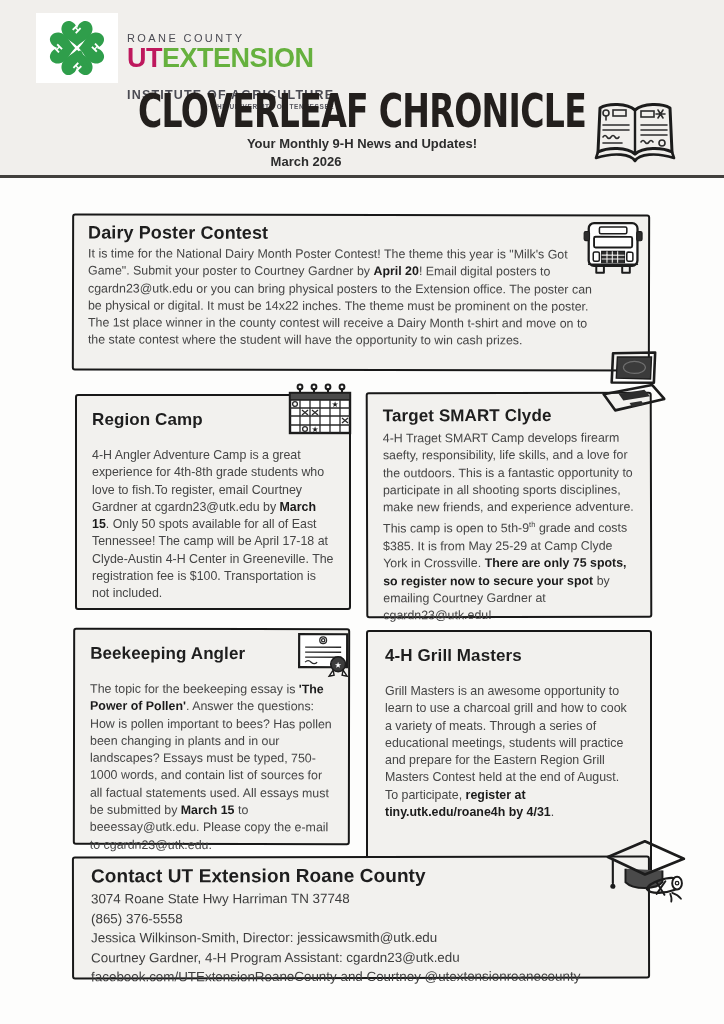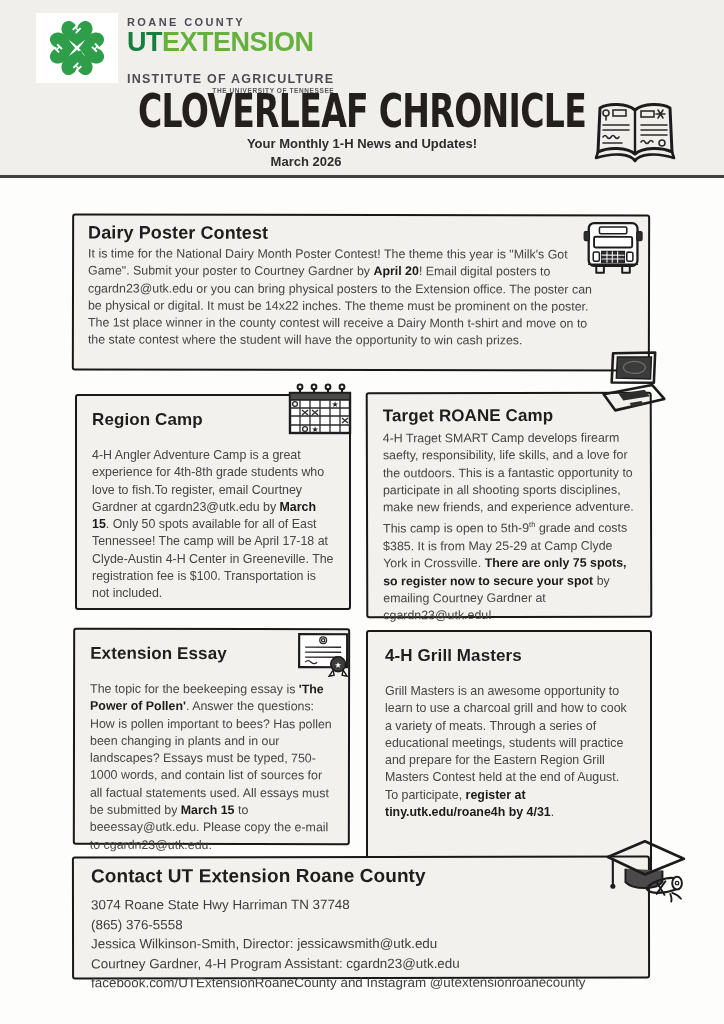--- a/index.html
+++ b/index.html
@@ -10,23 +10,23 @@
     font-family:"Liberation Sans", sans-serif; color:#333;
   }
   
   .masthead {
     position:absolute; left:0; top:0; width:724px; height:178px;
     background:#f1efec; border-bottom:3px solid #42403d;
   }
   .brand { position:absolute; left:36px; top:13px; display:flex; gap:9px; }
   .clover-box { width:82px; height:70px; background:#ffffff; display:flex; align-items:center; justify-content:center; }
   .brand-text { padding-top:3px; }
-  .brand-county { font-size:11px; font-weight:700; letter-spacing:2.4px; color:#4b4b53; }
+  .brand-county { font-size:11px; font-weight:400; letter-spacing:2.4px; color:#4b4b53;margin-top:16px; }
   .brand-wordmark { line-height:26px; margin-top:1px; letter-spacing:-0.5px; }
-  .ut-mark { font-size:27px; font-weight:900; color:#15803d; }
+  .ut-mark { font-size:27px; font-weight:900; color:#be185d; }
   .ext-mark { font-size:27px; font-weight:800; color:#66b13e; }
   .brand-institute { font-size:12.5px; font-weight:700; letter-spacing:1.2px; color:#4b4b53; margin-top:13px; }
   .brand-university { font-size:6.5px; font-weight:700; letter-spacing:0.6px; color:#55555d; text-align:right; margin-top:1px; }
   .newsletter-title {
     position:absolute; left:0; top:84px; width:724px; text-align:center;
     font-family:"DejaVu Sans", sans-serif; font-weight:bold; font-size:46px;
     letter-spacing:-1px; color:#231f1d; transform:scaleX(0.72); white-space:nowrap;
   }
   .masthead-sub { position:absolute; left:0; top:136px; width:724px; text-align:center;
     font-size:13px; font-weight:700; color:#2d2d2d; }
@@ -46,21 +46,21 @@
   .dairy h2 { margin-bottom:2px; font-size:18px; }
   .angler  { left:75px;  top:394px; width:276px; height:216px; padding:14px 15px; }
   .angler h2 { margin-bottom:17px; }
   .target  { left:366px; top:392px; width:286px; height:226px; padding:12px 15px; transform:rotate(-0.15deg); }
   .target h2 { margin-bottom:4px; }
   .bee     { left:73px;  top:628px; width:277px; height:217px; padding:14px 15px; transform:rotate(0.1deg); }
   .bee h2 { margin-bottom:17px; }
   .grill   { left:366px; top:630px; width:286px; height:247px; padding:14px 17px; }
   .grill h2 { margin-bottom:17px; }
   .contact { left:72px;  top:856px; width:578px; height:123px; padding:7px 17px; transform:rotate(-0.08deg); }
-  .contact h2 { font-size:19px; margin-bottom:8px; }
+  .contact h2 { font-size:19px; margin-bottom:2px; }
   .contact-line { font-size:13.4px; line-height:19.6px; color:#3e3e3e; }
   .corner-icon { position:absolute; z-index:3; }
   .bus-icon  { right:3px;  top:3px; }
   .cal-icon  { right:-3px; top:-13px; }
   .lap-icon  { right:-16px; top:-44px; }
   .cert-icon { right:-3px; top:1px; }
   .grad-icon { right:-42px; top:-25px; }
   .sketch { stroke:#1c1c1c; stroke-linecap:round; stroke-linejoin:round; fill:none; }
 </style>
 </head>
@@ -117,21 +117,21 @@
           <path d="M11 45 H30"></path>
           <rect x="49" y="13" width="13" height="6"></rect>
           <path d="M66 12 l5 8 M71 12 l-5 8 M64 16 h9"></path>
           <path d="M49 27 H75 M49 32 H75 M49 37 H75"></path>
           <path d="M49 44 q2 -3 4 0 t4 0 t4 0"></path>
           <circle cx="70" cy="45" r="3"></circle>
         </g>
       </svg>
     </div>
 
-    <div class="masthead-sub">Your Monthly 1-H News and Updates!</div>
+    <div class="masthead-sub">Your Monthly 9-H News and Updates!</div>
     <div class="masthead-date">March 2026</div>
   </header>
 
   <article class="box dairy">
     <h2>Dairy Poster Contest</h2>
     <p class="section-body"><span>It is time for the National Dairy Month Poster Contest! The theme this year is "Milk's Got Game". Submit your poster to Courtney Gardner by </span><span class="b">April 20</span><span>! Email digital posters to cgardn23@utk.edu or you can bring physical posters to the Extension office. The poster can be physical or digital. It must be 14x22 inches. The theme must be prominent on the poster. The 1st place winner in the county contest will receive a Dairy Month t-shirt and move on to the state contest where the student will have the opportunity to win cash prizes.</span></p>
     <div class="corner-icon bus-icon">
       <svg width="64" height="56" viewBox="0 0 84 72">
         <rect x="10" y="4" width="64" height="56" rx="7" fill="#ffffff" stroke="#1c1c1c" stroke-width="3"></rect>
         <rect x="24" y="9" width="36" height="9" rx="2" class="sketch" fill="#ffffff" stroke-width="2"></rect>
@@ -176,38 +176,38 @@
         <g fill="#1c1c1c" font-family="DejaVu Sans, sans-serif" font-size="8" text-anchor="middle">
           <text x="47" y="24">★</text>
           <text x="27" y="49">★</text>
         </g>
         <circle cx="17" cy="46" r="2.4" stroke="#2b2b2b" stroke-width="1.3" fill="none"></circle>
       </svg>
     </div>
   </article>
 
   <article class="box target">
-    <h2>Target ROANE Camp</h2>
+    <h2>Target SMART Clyde</h2>
     <p class="section-body"><span>4-H Traget SMART Camp develops firearm saefty, responsibility, life skills, and a love for the outdoors. This is a fantastic opportunity to participate in all shooting sports disciplines, make new friends, and experience adventure. This camp is open to 5th-9</span><sup>th</sup><span> grade and costs $385. It is from May 25-29 at Camp Clyde York in Crossville. </span><span class="b">There are only 75 spots, so register now to secure your spot</span><span> by emailing Courtney Gardner at cgardn23@utk.edu!</span></p>
     <div class="corner-icon lap-icon">
       <svg width="66" height="64" viewBox="0 0 66 64">
         <g transform="rotate(-5 33 32)">
           <path class="sketch" d="M16 2 L58 5 L54 35 L12 31 Z" fill="#ffffff" stroke-width="2.6"></path>
           <path d="M20 6 L54 9 L51 31 L17 27 Z" fill="#3b3b3b" stroke="#1c1c1c" stroke-width="1.4"></path>
           <ellipse cx="36" cy="18" rx="11" ry="6" fill="none" stroke="#6e6e6e" stroke-width="1.2" transform="rotate(5 36 18)"></ellipse>
           <path class="sketch" d="M3 42 L52 37 L63 52 L13 59 Z" fill="#ffffff" stroke-width="2.6"></path>
           <path d="M18 43 L44 41 L49 48 L22 50 Z" fill="#2d2d2d"></path>
           <path d="M28 53 L40 52 L42 56 L30 57 Z" fill="#2d2d2d"></path>
         </g>
       </svg>
     </div>
   </article>
 
   <article class="box bee">
-    <h2>Extension Essay</h2>
+    <h2>Beekeeping Angler</h2>
     <p class="section-body"><span>The topic for the beekeeping essay is </span><span class="b">'The Power of Pollen'</span><span>. Answer the questions: How is pollen important to bees? Has pollen been changing in plants and in our landscapes? Essays must be typed, 750-1000 words, and contain list of sources for all factual statements used. All essays must be submitted by </span><span class="b">March 15</span><span> to beeessay@utk.edu. Please copy the e-mail to cgardn23@utk.edu.</span></p>
     <div class="corner-icon cert-icon">
       <svg width="54" height="46" viewBox="0 0 54 46">
         <rect x="2" y="3" width="48" height="33" fill="#ffffff" stroke="#1c1c1c" stroke-width="2.2"></rect>
         <g stroke="#2a2a2a" stroke-width="1.3" fill="none">
           <circle cx="26" cy="9" r="3.4"></circle>
             <circle cx="26" cy="9" r="1.6"></circle>
           <path d="M8 16 H44 M8 21 H44 M8 26 H44"></path>
           <path d="M8 31 q3 -3 6 0 t6 0"></path>
         </g>
@@ -223,21 +223,21 @@
     <h2>4-H Grill Masters</h2>
     <p class="section-body"><span>Grill Masters is an awesome opportunity to learn to use a charcoal grill and how to cook a variety of meats. Through a series of educational meetings, students will practice and prepare for the Eastern Region Grill Masters Contest held at the end of August. To participate, </span><span class="b">register at tiny.utk.edu/roane4h by 4/31</span><span>.</span></p>
   </article>
 
   <article class="box contact">
     <h2>Contact UT Extension Roane County</h2>
     <div class="contact-line">3074 Roane State Hwy Harriman TN 37748</div>
     <div class="contact-line">(865) 376-5558</div>
     <div class="contact-line">Jessica Wilkinson-Smith, Director: jessicawsmith@utk.edu</div>
     <div class="contact-line">Courtney Gardner, 4-H Program Assistant: cgardn23@utk.edu</div>
-    <div class="contact-line">facebook.com/UTExtensionRoaneCounty and Instagram @utextensionroanecounty</div>
+    <div class="contact-line">facebook.com/UTExtensionRoaneCounty and Courtney @utextensionroanecounty</div>
     <div class="corner-icon grad-icon">
       <svg width="90" height="72" viewBox="0 0 92 74">
         <path d="M26 37 L26 51 C34 59 58 59 64 51 L64 39" fill="#4a4a4a" stroke="#1c1c1c" stroke-width="2"></path>
         <path class="sketch" d="M8 25 L46 9 L86 27 L46 43 Z" fill="#ffffff" stroke-width="2.8"></path>
         <path class="sketch" d="M13 28 L13 52" stroke-width="2.2"></path>
         <circle cx="13" cy="55" r="2.6" fill="#1c1c1c"></circle>
         <path class="sketch" d="M48 58 C50 51 70 45 77 47 C84 49 83 57 76 59 C68 62 52 64 48 58 Z" fill="#ffffff" stroke-width="2.4"></path>
         <ellipse cx="79" cy="52" rx="5" ry="6.5" fill="#ffffff" stroke="#1c1c1c" stroke-width="2"></ellipse>
         <circle cx="79" cy="52" r="1.8" fill="none" stroke="#1c1c1c" stroke-width="1.3"></circle>
         <path class="sketch" d="M58 51 l8 13 M67 50 l-9 13" stroke-width="2"></path>

